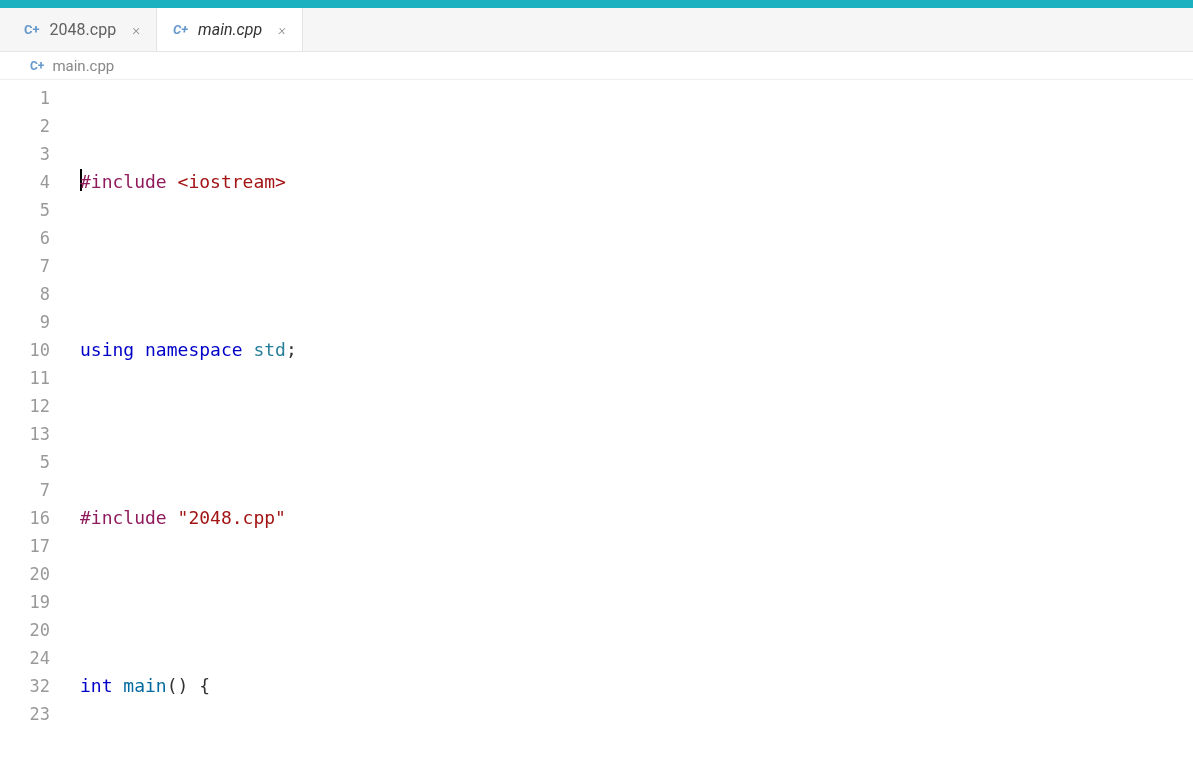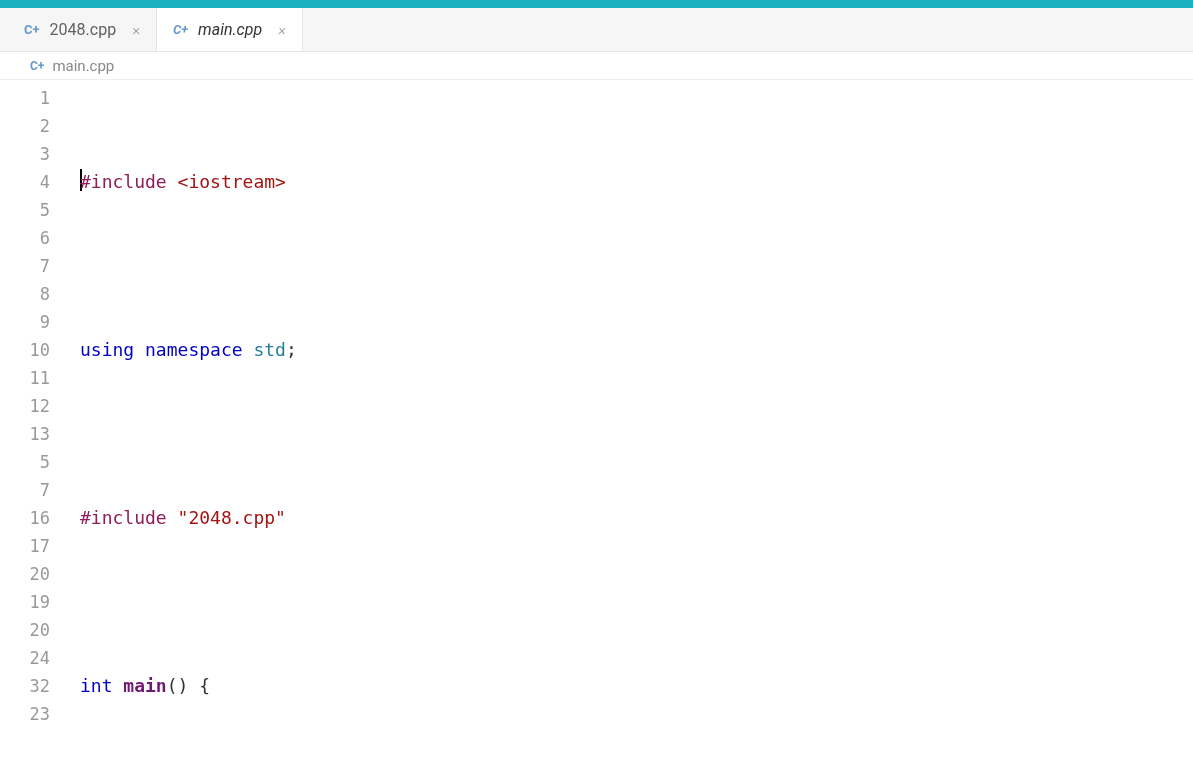--- a/index.html
+++ b/index.html
@@ -103,21 +103,21 @@
     height: 22px;
     background: #000;
     vertical-align: -3px;
     margin-right: -2px;
   }
   
   .kw   { color: #0000c8; }   
   .prep { color: #8f1a5c; }   
   .str  { color: #a31414; }   
   .type { color: #267f99; }   
-  .fn   { color: #701a75; font-weight: bold; }   
+  .fn   { color: #0369a1; }   
   .plain{ color: #333; }
 </style>
 </head>
 <body>
 
 <div class="titlebar"></div>
 
 <div class="tabbar">
   <div class="tab">
     <span class="file-icon">C+</span>

